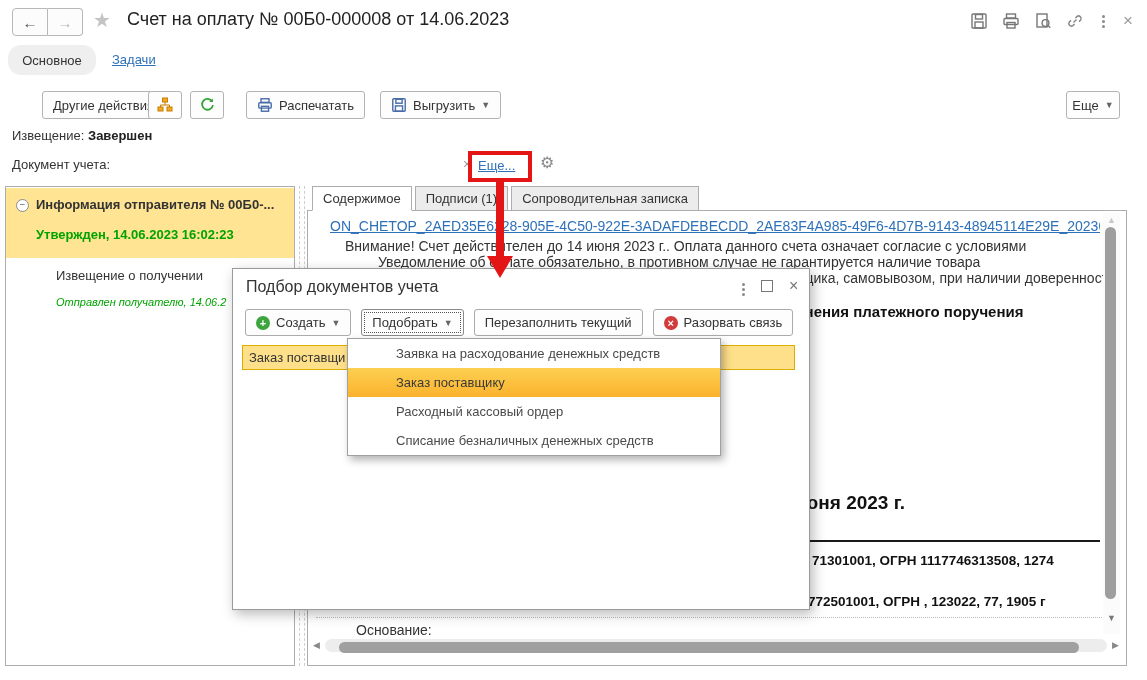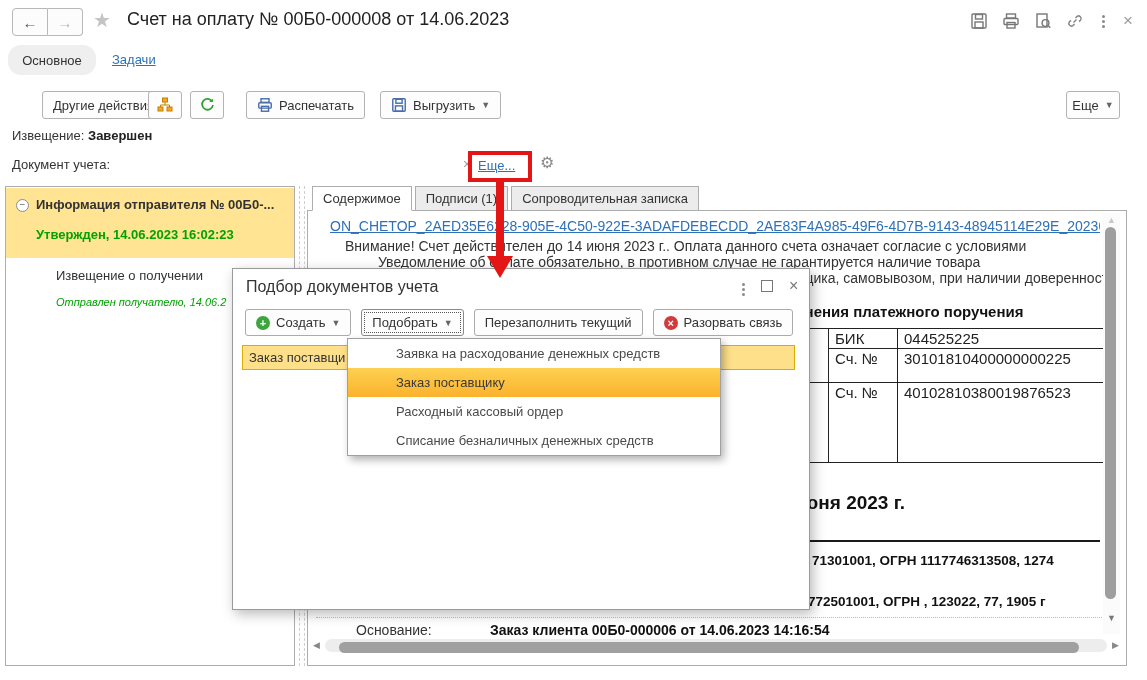--- a/index.html
+++ b/index.html
@@ -211,46 +211,27 @@
     <div class="ctab">Сопроводительная записка</div>
   </div>
 
   <div class="abs doc">
     <div class="filelink link nowrap">ON_CHETOP_2AED35E6228-905E-4C50-922E-3ADAFDEBECDD_2AE83F4A985-49F6-4D7B-9143-48945114E29E_20230614_c963b1f</div>
     <div class="wl nowrap" style="left:37px;top:27px;">Внимание! Счет действителен до 14 июня 2023 г.. Оплата данного счета означает согласие с условиями</div>
     <div class="wl nowrap" style="left:70px;top:43px;">Уведомление об оплате обязательно, в противном случае не гарантируется наличие товара</div>
     <div class="wl nowrap" style="left:122px;top:59px;">Товар отпускается по факту прихода денег на р/с Поставщика, самовывозом, при наличии доверенности</div>
     <div class="caption nowrap">Образец заполнения платежного поручения</div>
 
-    <table class="banktbl">
-      <tbody>
-          <tr>
-        <td class="c1" rowspan="2"></td>
-        <td class="c2">БИК</td>
-        <td class="c3">044525225</td>
-      </tr>
-      <tr style="height:34px;">
-        <td class="c2">Сч. №</td>
-        <td class="c3">30101810400000000225</td>
-      </tr>
-      <tr style="height:80px;">
-        <td class="c1"></td>
-        <td class="c2">Сч. №</td>
-        <td class="c3">40102810380019876523</td>
-      </tr>
-    </tbody>
-      </table>
 
     <div class="inv-head nowrap">Счет на оплату № 00Б0-000008 от 14 июня 2023 г.</div>
     <div class="dochr"></div>
     <div class="frag nowrap" style="left:504px;top:342px;">71301001, ОГРН 1117746313508, 1274</div>
     <div class="frag nowrap" style="left:500px;top:383px;">772501001, ОГРН , 123022, 77, 1905 г</div>
     <div class="dotline"></div>
     <div class="basis-l nowrap">Основание:</div>
-    <div class="basis-v nowrap">Заказ клиента 00Б0-000006 от 14.06.2023 14:16:54</div>
 
     <div class="vscroll">
       <div class="vs-up">▲</div>
       <div class="vs-thumb"></div>
       <div class="vs-down">▼</div>
     </div>
     <div class="hscroll">
       <div class="hs-left">◀</div>
       <div class="hs-track">
           <div class="hs-thumb"></div>

